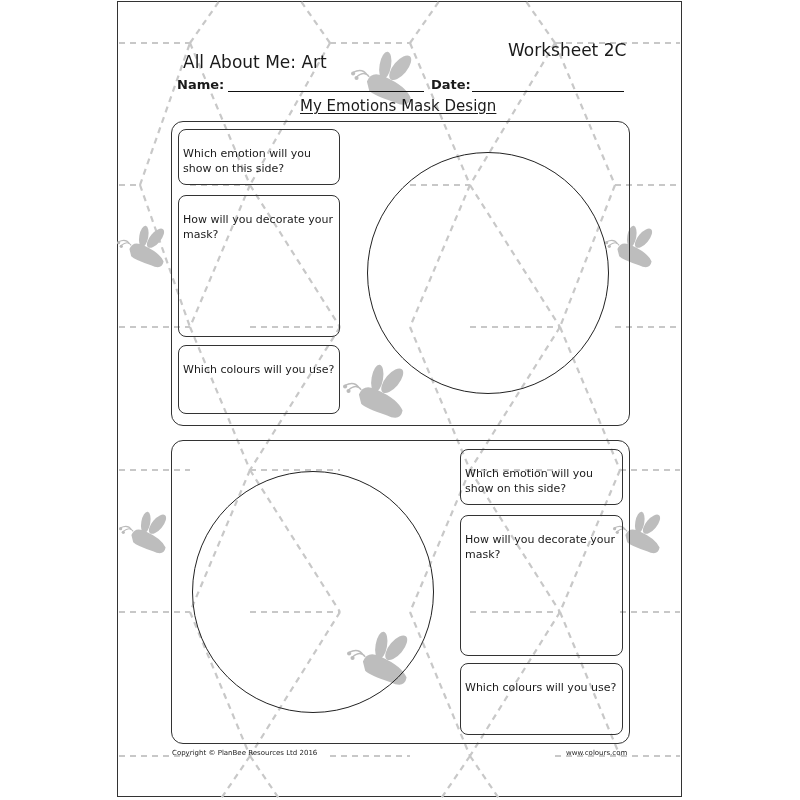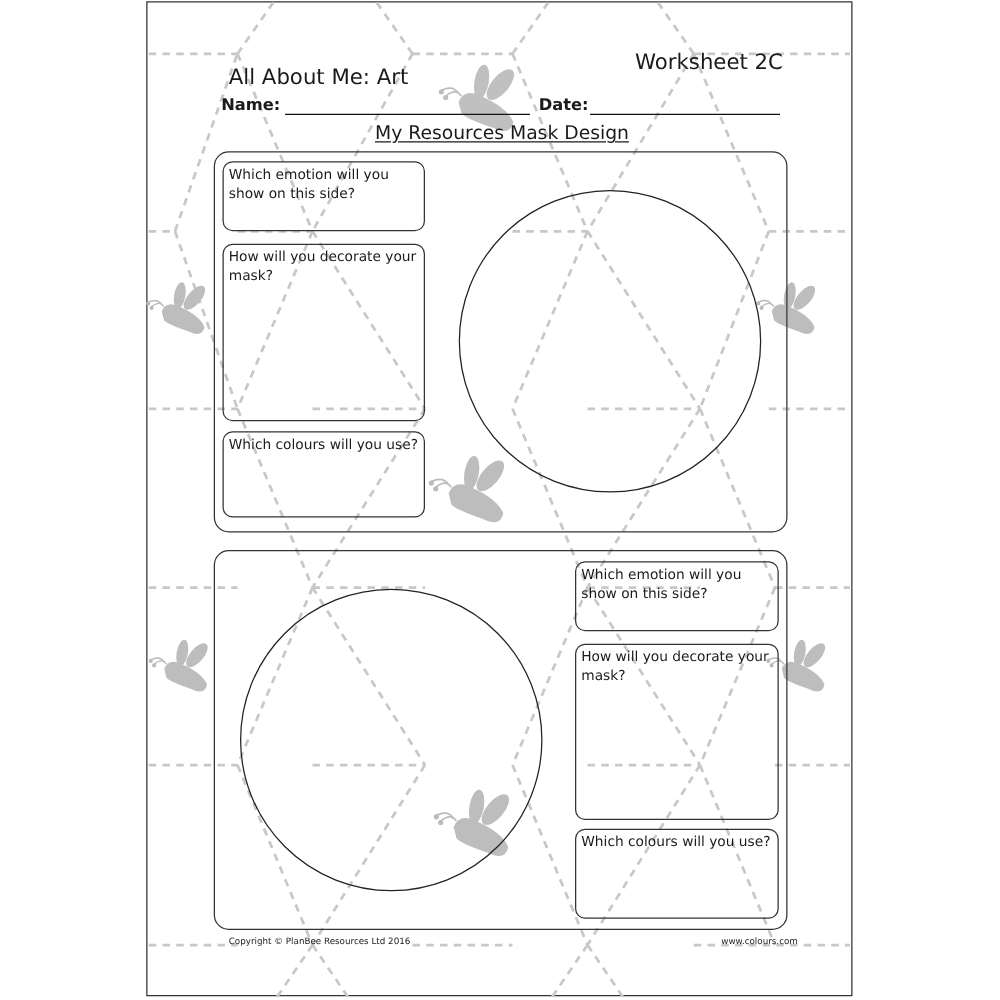--- a/index.html
+++ b/index.html
@@ -8,23 +8,23 @@
   svg.bg { position:absolute; left:0; top:0; }
   .abs { position:absolute; }
   .hdr-title { left:183px; top:52px; font-size:17px; }
   .hdr-ws { left:508px; top:40px; font-size:17px;text-align:right; }
   .lbl-bold { font-weight:bold; font-size:13px; }
   .name-label { left:177px; top:77px; }
   .date-label { left:431px; top:77px; }
   .line { position:absolute; border-bottom:1.2px solid #111; height:0; }
   .subtitle { left:300px; top:97px; font-size:15px; text-decoration:underline; text-underline-offset:2px; }
   .panel { position:absolute; border:1.5px solid #333; border-radius:12px; box-sizing:border-box; background:transparent; }
-  .qbox { position:absolute; border:1.5px solid #333; border-radius:8px; box-sizing:border-box; padding:2px 3px 0 4px; font-size:11px; line-height:15px; background:transparent; }
+  .qbox { position:absolute; border:1.5px solid #333; border-radius:8px; box-sizing:border-box; padding:16px 3px 0 4px; font-size:11px; line-height:15px; background:transparent; }
   .circle { position:absolute; border:1.3px solid #222; border-radius:50%; box-sizing:border-box; background:transparent; }
-  .footer { font-size:7px; top:749px; color:#222;margin-left:11px; }
+  .footer { font-size:7px; top:749px; color:#222; }
 </style>
 </head>
 <body>
 
 <div class="page"></div>
 
 <svg class="bg" width="800" height="800">
   <g stroke="#c8c8c8" stroke-width="2.2" stroke-dasharray="6,5" fill="none">
 
     <line x1="119" y1="43" x2="190" y2="43"></line>
@@ -122,21 +122,21 @@
 </svg>
 
 <div class="abs hdr-title">All About Me: Art</div>
 <div class="abs hdr-ws">Worksheet 2C</div>
 
 <div class="abs lbl-bold name-label">Name:</div>
 <div class="line" style="left:228px; top:91px; width:196px;"></div>
 <div class="abs lbl-bold date-label">Date:</div>
 <div class="line" style="left:472px; top:91px; width:152px;"></div>
 
-<div class="abs subtitle">My Resources Mask Design</div>
+<div class="abs subtitle">My Emotions Mask Design</div>
 
 <div class="panel" style="left:171px; top:121px; width:459px; height:305px;"></div>
 <div class="qbox" style="left:178px; top:129px; width:162px; height:56px;">
   <span>Which emotion will you show on this side?</span>
 </div>
 <div class="qbox" style="left:178px; top:195px; width:162px; height:142px;">
   <span>How will you decorate your mask?</span>
 </div>
 <div class="qbox" style="left:178px; top:345px; width:162px; height:69px;">
   <span>Which colours will you use?</span>

